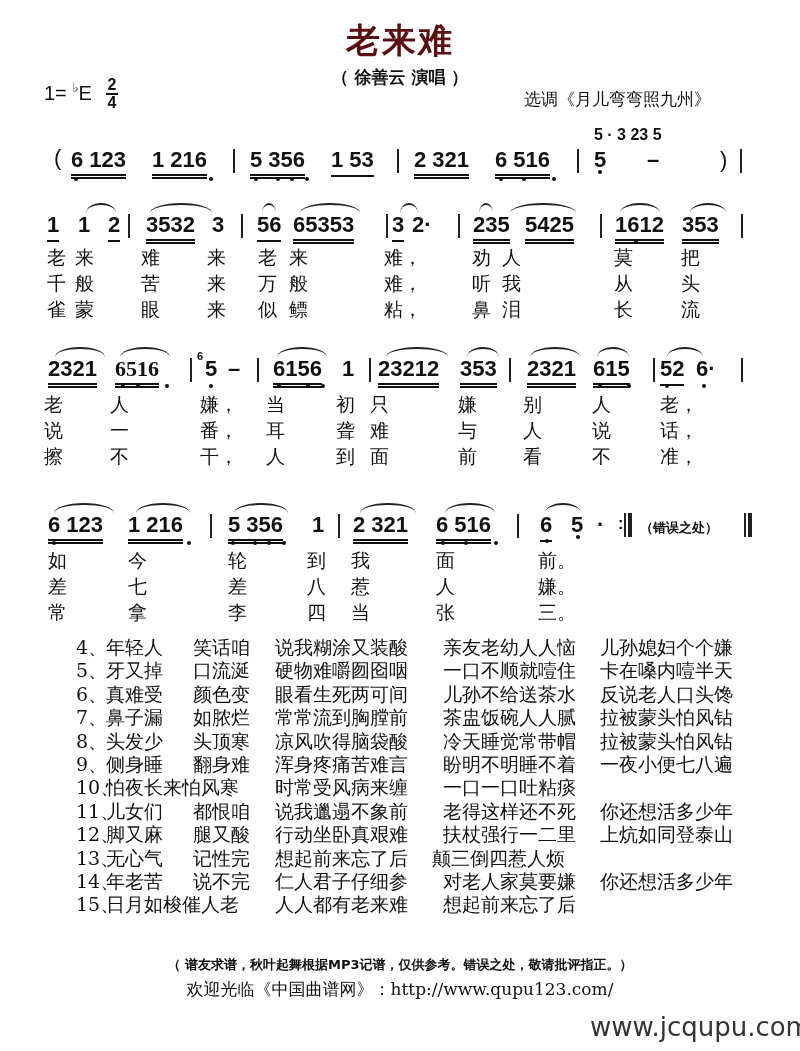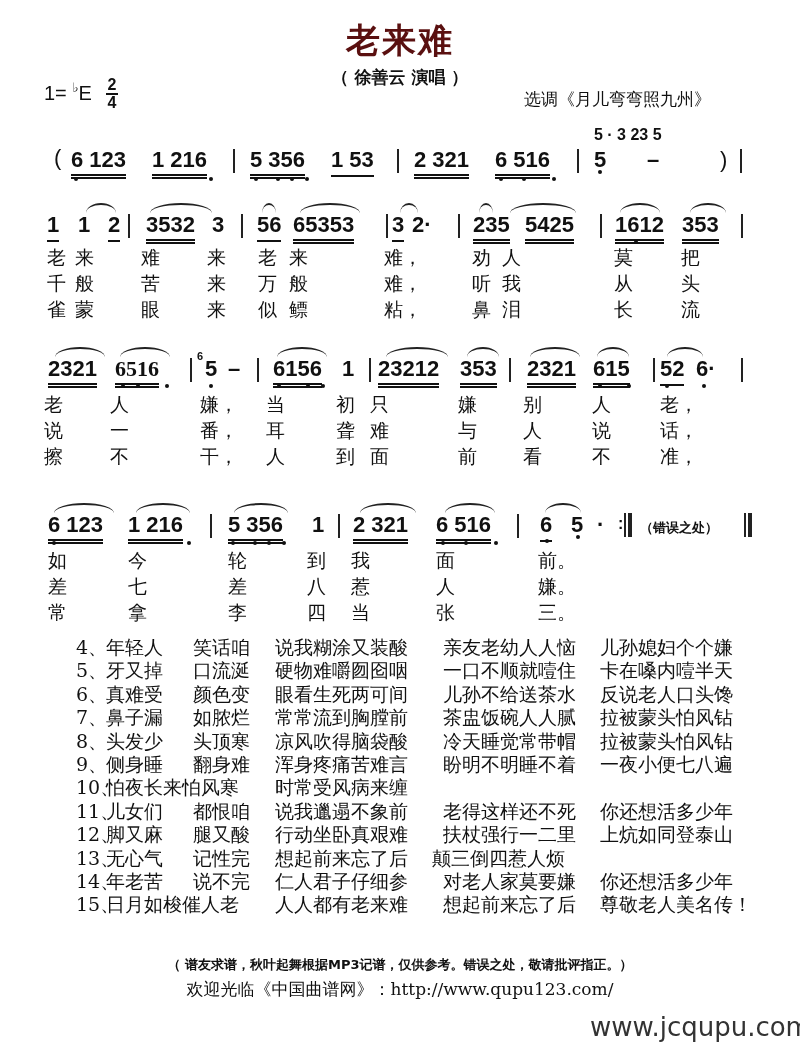--- a/index.html
+++ b/index.html
@@ -355,20 +355,21 @@
       <span class="c1">侧身睡</span>
       <span class="c2">翻身难</span>
       <span class="c3">浑身疼痛苦难言</span>
       <span class="c4">盼明不明睡不着</span>
       <span class="c5">一夜小便七八遍</span>
     </div>
   <div class="verse-row">
       <span class="c0">10、</span>
       <span style="width:169px;">怕夜长来怕风寒</span>
       <span class="c3">时常受风病来缠</span>
+      <span class="c5">一口一口吐粘痰</span>
     </div>
   <div class="verse-row">
       <span class="c0">11、</span>
       <span class="c1">儿女们</span>
       <span class="c2">都恨咱</span>
       <span class="c3">说我邋遢不象前</span>
       <span class="c4">老得这样还不死</span>
       <span class="c5">你还想活多少年</span>
     </div>
   <div class="verse-row">
@@ -392,19 +393,18 @@
       <span class="c2">说不完</span>
       <span class="c3">仁人君子仔细参</span>
       <span class="c4">对老人家莫要嫌</span>
       <span class="c5">你还想活多少年</span>
     </div>
   <div class="verse-row">
       <span class="c0">15、</span>
       <span style="width:169px;">日月如梭催人老</span>
       <span class="c3">人人都有老来难</span>
       <span class="c4">想起前来忘了后</span>
-      <span class="c5">尊敬老人美名传！</span>
     </div>
 </div>
 
 <div class="note-footer">（ 谱友求谱，秋叶起舞根据MP3记谱，仅供参考。错误之处，敬请批评指正。）</div>
 <div class="welcome">欢迎光临《中国曲谱网》：http://www.qupu123.com/</div>
 <div class="watermark">www.jcqupu.com</div>
 
 </body></html>

